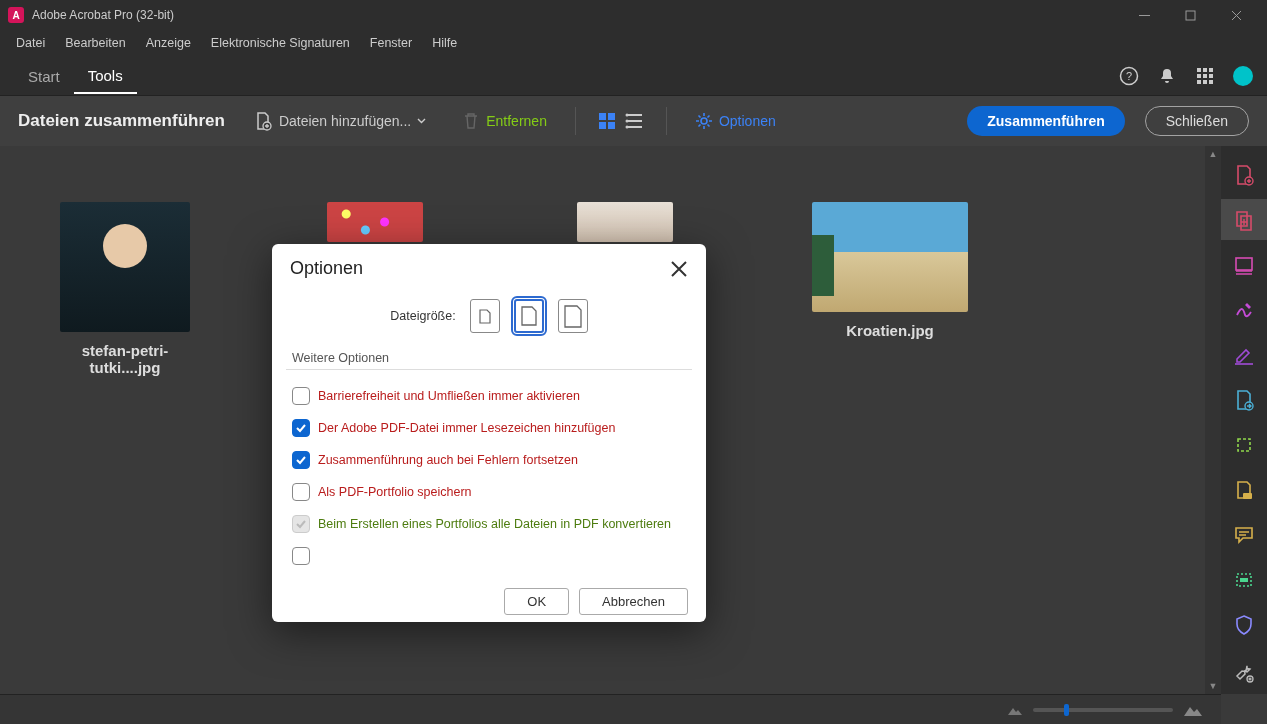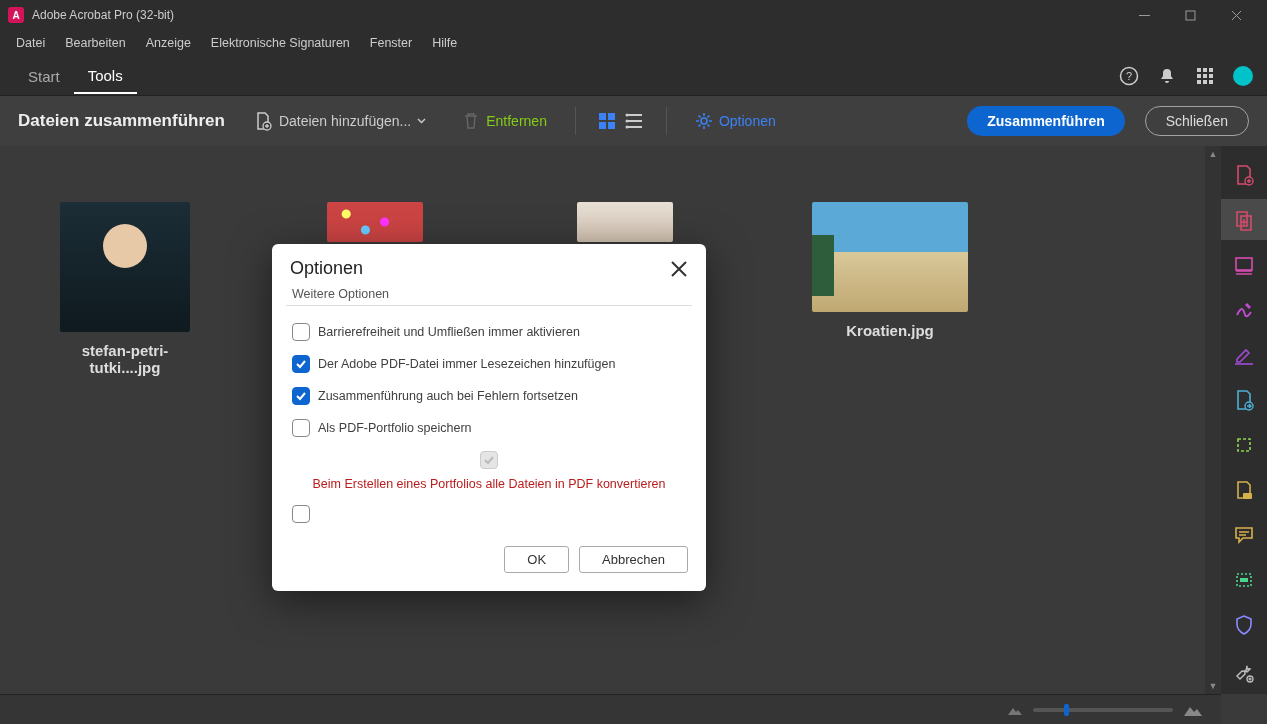--- a/index.html
+++ b/index.html
@@ -75,26 +75,26 @@
 .dialog { position:absolute; top:244px; left:272px; width:434px; background:#fff; border-radius:6px; box-shadow:0 10px 40px rgba(0,0,0,.5); color:#333; }
 .dialog .dlg-head { display:flex; align-items:center; padding:14px 18px 8px; }
 .dialog .dlg-title { font-size:18px; color:#222; flex:1; }
 .dialog .dlg-close { font-size:20px; color:#333; cursor:pointer; }
 .dialog .size-row { display:flex; align-items:center; justify-content:center; gap:14px; padding:12px 20px 18px; }
 .dialog .size-label { font-size:12.5px; color:#333; }
 .dialog .size-opt { width:30px; height:34px; border:1px solid #888; border-radius:3px; display:flex; align-items:center; justify-content:center; }
 .dialog .size-opt.sel { border:2px solid #2d6ad0; outline:2px solid #2d6ad0; outline-offset:1px; }
 .dialog .section-label { font-size:12.5px; padding:0 20px 4px; color:#555; }
 .dialog .opts { border-top:1px solid #ddd; margin:0 14px; padding:10px 6px 16px; }
-.dialog .chk-row { display:flex; align-items:center; gap:8px; padding:7px 0; font-size:12.5px; color:#404040; }
-.dialog .chk-row.disabled { color:#b91c1c;flex-direction:column; }
+.dialog .chk-row { display:flex; align-items:center; gap:8px; padding:7px 0; font-size:12.5px; color:#b91c1c; }
+.dialog .chk-row.disabled { color:#4d7c0f; }
 .dialog .chk { width:18px; height:18px; border:1.5px solid #888; border-radius:4px; flex-shrink:0; display:flex; align-items:center; justify-content:center; }
 .dialog .chk.checked { background:#0d66d0; border-color:#0d66d0; color:#fff; }
 .dialog .chk.disabled { background:#e5e5e5; border-color:#ccc; color:#bbb; }
-.dialog .dlg-foot { display:flex; justify-content:flex-end; gap:10px; padding:0 18px 18px; }
+.dialog .dlg-foot { display:flex; justify-content:flex-end; gap:10px; padding:0 18px 7px; }
 .dialog .dbtn { padding:5px 22px; border:1px solid #aaa; border-radius:3px; font-size:13px; background:#fff; color:#333; }
 
 svg { display:block; }
 </style>
 </head>
 <body>
 
 <div class="titlebar">
   <div class="app-icon">A</div>
   <div class="title">Adobe Acrobat Pro (32-bit)</div>
@@ -347,20 +347,38 @@
 <div class="dialog-backdrop">
   <div class="dialog">
     <div class="dlg-head">
       <div class="dlg-title">Optionen</div>
       <div class="dlg-close">
         <svg width="18" height="18" viewBox="0 0 18 18">
             <path d="M2 2l14 14M16 2L2 16" stroke="#333" stroke-width="2"></path>
           </svg>
       </div>
     </div>
+    <div class="size-row">
+      <span class="size-label">Dateigröße:</span>
+      <div class="size-opt">
+        <svg width="12" height="15" viewBox="0 0 12 15">
+            <path d="M1 1h7l3 3v10H1z" fill="none" stroke="#666" stroke-width="1.2"></path>
+          </svg>
+      </div>
+      <div class="size-opt sel">
+        <svg width="16" height="20" viewBox="0 0 16 20">
+            <path d="M1 1h10l4 4v14H1z" fill="none" stroke="#666" stroke-width="1.3"></path>
+          </svg>
+      </div>
+      <div class="size-opt">
+        <svg width="18" height="23" viewBox="0 0 18 23">
+            <path d="M1 1h12l4 4v17H1z" fill="none" stroke="#666" stroke-width="1.3"></path>
+          </svg>
+      </div>
+    </div>
     <div class="section-label">Weitere Optionen</div>
     <div class="opts">
       <label class="chk-row">
         <span class="chk"></span>
         <span>Barrierefreiheit und Umfließen immer aktivieren</span>
       </label>
       <label class="chk-row">
         <span class="chk checked">
           <svg width="12" height="12" viewBox="0 0 12 12">
               <path d="M2 6l3 3 5-6" fill="none" stroke="#fff" stroke-width="2"></path>

